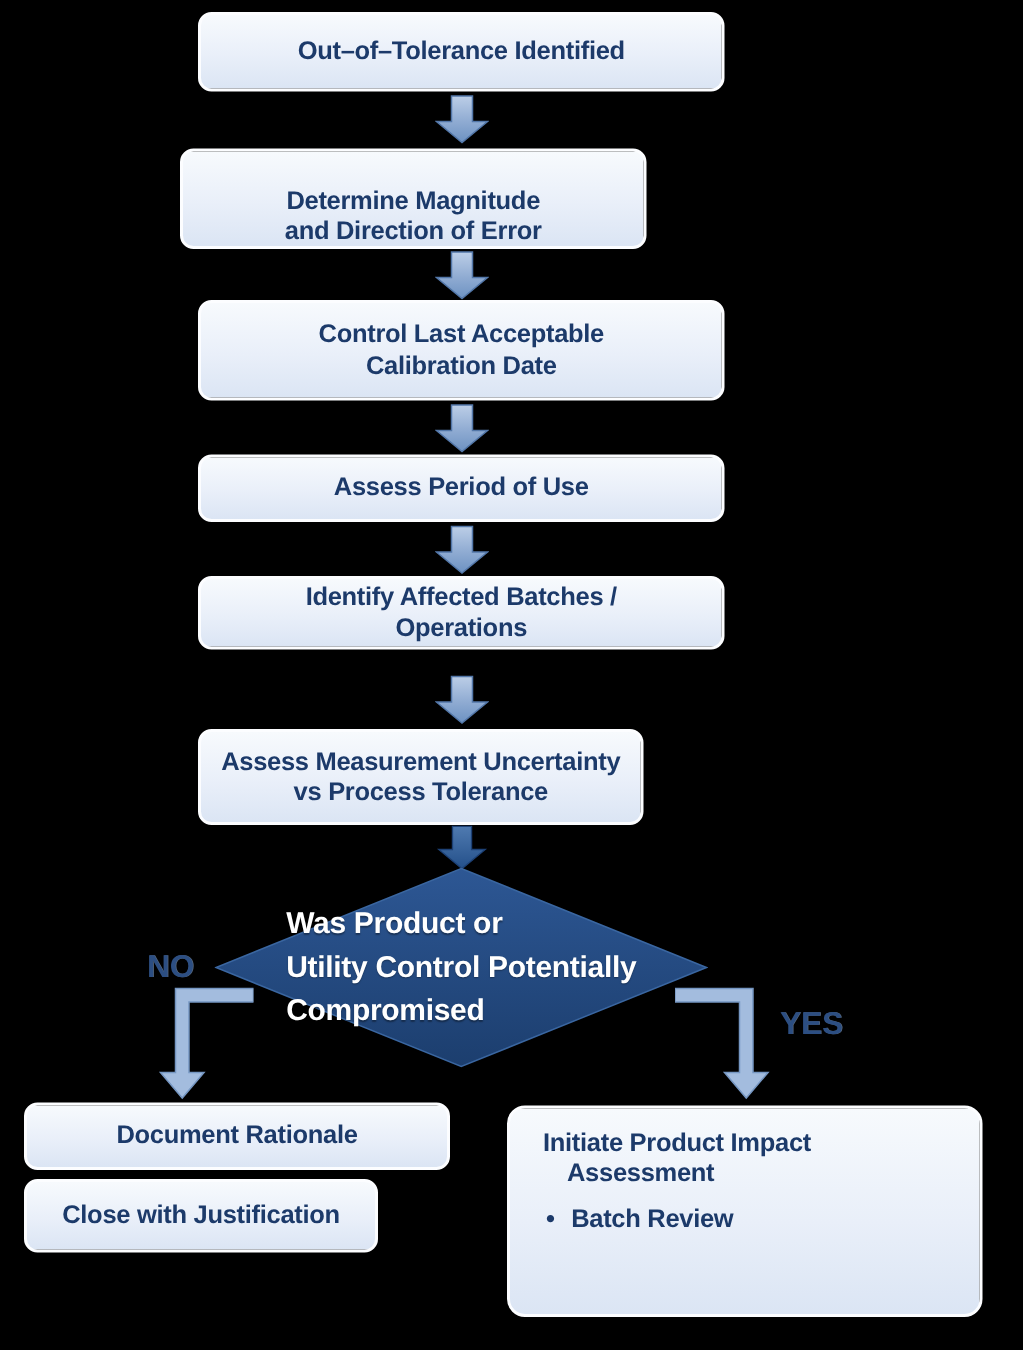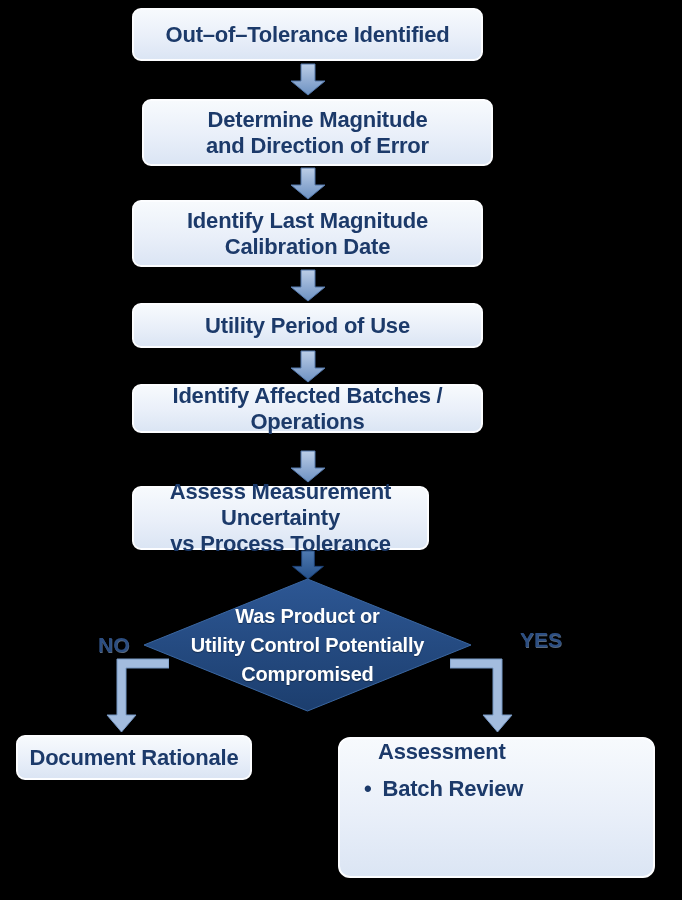--- a/index.html
+++ b/index.html
@@ -11,61 +11,61 @@
   }
   #stage{position:relative;width:682px;height:900px;background:var(--background,#000000);}
 
   .box{
     position:absolute;
     box-sizing:border-box;
     background:linear-gradient(180deg,#f7fafd 0%,#e9eff9 55%,#dbe5f4 100%);
     border:2px solid var(--box-border,#fcfdff);
     border-radius:9px;
     color:var(--box-text,#1c3a6a);
-    font-size:22px;
+    font-size:17px;
     font-weight:600;
     letter-spacing:-0.2px;
     display:flex;align-items:center;justify-content:center;
     text-align:center;
     line-height:1.18;
   }
   .box .label{white-space:pre-line;}
 
   .flow-arrow{position:absolute;width:36px;height:33px;}
   .flow-arrow path{stroke-width:1;}
   .flow-arrow.light path{fill:url(#gLight);stroke:#5377a9;}
   .flow-arrow.dark  path{fill:url(#gDark); stroke:#1d4176;}
 
   #diamond-wrap{position:absolute;left:143px;top:578px;width:329px;height:134px;}
   #diamond-wrap svg{position:absolute;left:0;top:0;}
   .decision-text{
     position:absolute;left:0;top:0;width:329px;height:134px;
     display:flex;align-items:center;justify-content:center;
     color:var(--diamond-text,#ffffff);
     font-size:20px;font-weight:600;letter-spacing:-0.2px;
-    text-align:center;line-height:29px;white-space:pre-line;
+    text-align:left;line-height:29px;white-space:pre-line;
     text-shadow:0 1px 1px rgba(0,0,0,0.35);
   }
 
   .branch-label{
     position:absolute;
     color:var(--label-text,#2c4e82);
     font-size:21px;font-weight:700;
     text-align:left;
     text-shadow:0.5px 0.5px 0 rgba(160,190,225,0.55);
   }
   #no-label{left:98px;top:633px;width:48px;}
-  #yes-label{left:473px;top:628px;width:50px;margin-left:47px;}
+  #yes-label{left:473px;top:671px;width:50px;margin-left:47px;}
 
   .connector{position:absolute;width:64px;height:76px;}
   .connector path{fill:var(--connector-fill,#a3bcde);stroke:var(--connector-stroke,#7596c2);stroke-width:1;}
   #no-connector{left:105px;top:657px;}
   #yes-connector{left:450px;top:657px;}
 
-  #outcome-no-1{left:16px;top:735px;width:236px;height:45px;}
+  #outcome-no-1{left:16px;top:735px;width:284px;height:45px;}
   #outcome-no-2{left:16px;top:786px;width:236px;height:49px;}
 
   #outcome-yes{
     left:338px;top:737px;width:317px;height:141px;
     border-radius:12px;
     display:block;text-align:left;
   }
   #outcome-yes .title1{margin:13px 0 0 22px;}
   #outcome-yes .title2{margin:0 0 0 38px;}
   #outcome-yes .bullet{margin:11px 0 0 24px;display:block;}
@@ -95,40 +95,40 @@
   </svg>
 
   <div class="box" style="left:132px;top:8px;width:351px;height:53px;">
     <span class="label">Out–of–Tolerance Identified</span>
   </div>
 
   <svg class="flow-arrow light" style="left:290px;top:63px;" viewBox="0 0 36 33">
     <path d="M11 1 H25 V18 H35 L18 32 L1 18 H11 Z"></path>
   </svg>
 
-  <div class="box" style="left:142px;top:99px;width:351px;height:67px;">
+  <div class="box" style="left:120px;top:99px;width:311px;height:67px;align-items:flex-end;">
     <span class="label">Determine Magnitude
 and Direction of Error</span>
   </div>
 
   <svg class="flow-arrow light" style="left:290px;top:167px;" viewBox="0 0 36 33">
     <path d="M11 1 H25 V18 H35 L18 32 L1 18 H11 Z"></path>
   </svg>
 
   <div class="box" style="left:132px;top:200px;width:351px;height:67px;">
-    <span class="label">Identify Last Magnitude
+    <span class="label">Control Last Acceptable
 Calibration Date</span>
   </div>
 
   <svg class="flow-arrow light" style="left:290px;top:269px;" viewBox="0 0 36 33">
     <path d="M11 1 H25 V18 H35 L18 32 L1 18 H11 Z"></path>
   </svg>
 
   <div class="box" style="left:132px;top:303px;width:351px;height:45px;">
-    <span class="label">Utility Period of Use</span>
+    <span class="label">Assess Period of Use</span>
   </div>
 
   <svg class="flow-arrow light" style="left:290px;top:350px;" viewBox="0 0 36 33">
     <path d="M11 1 H25 V18 H35 L18 32 L1 18 H11 Z"></path>
   </svg>
 
   <div class="box" style="left:132px;top:384px;width:351px;height:49px;">
     <span class="label">Identify Affected Batches /
 Operations</span>
   </div>
@@ -161,19 +161,23 @@
   <svg id="no-connector" class="connector" viewBox="0 0 64 76">
     <path d="M64 2 L12 2 L12 58 L2 58 L16.5 75 L31 58 L21 58 L21 11 L64 11 Z"></path>
   </svg>
   <svg id="yes-connector" class="connector" viewBox="0 0 64 76">
     <path d="M0 2 L52 2 L52 58 L62 58 L47.5 75 L33 58 L43 58 L43 11 L0 11 Z"></path>
   </svg>
 
   <div id="outcome-no-1" class="box">
     <span class="label">Document Rationale</span>
   </div>
+  <div id="outcome-no-2" class="box">
+    <span class="label">Close with Justification</span>
+  </div>
 
   <div id="outcome-yes" class="box">
+    <div class="title1">Initiate Product Impact</div>
     <div class="title2">Assessment</div>
     <span class="bullet">Batch Review</span>
   </div>
 
 </div>
 
 </body></html>

